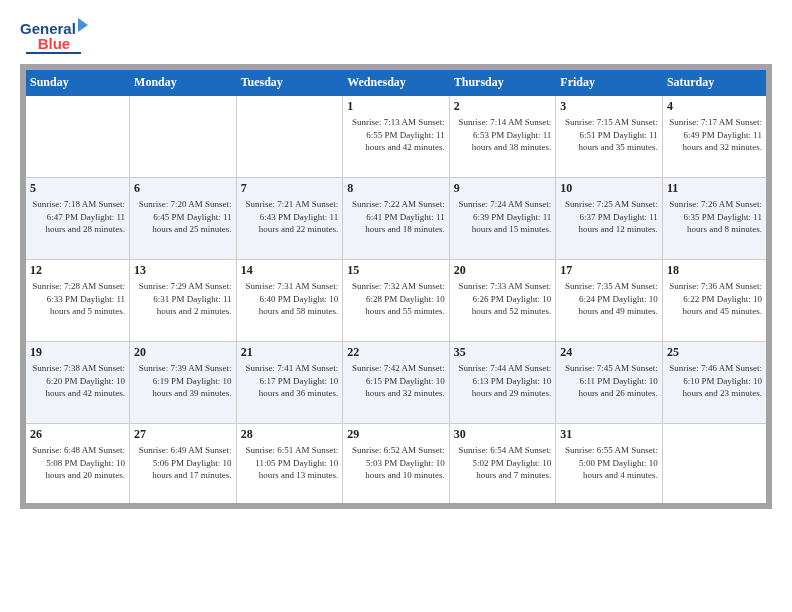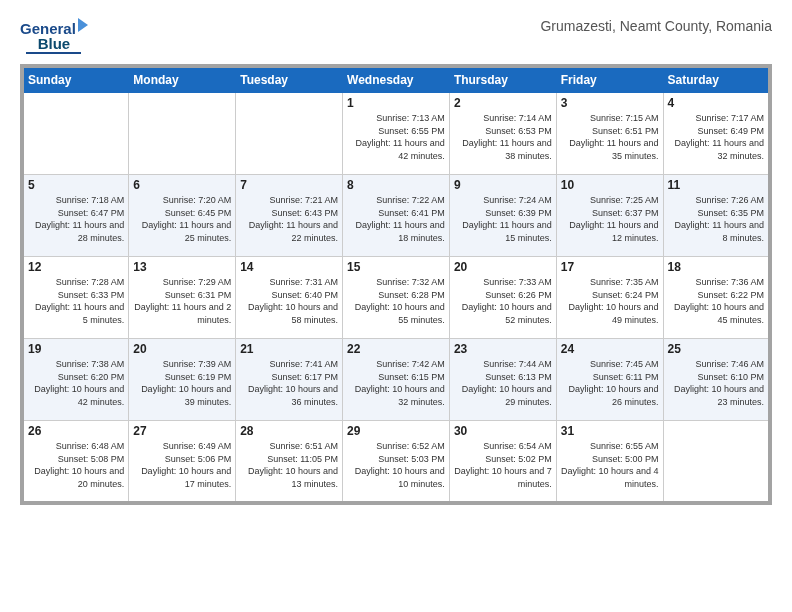--- a/index.html
+++ b/index.html
@@ -30,24 +30,25 @@
       font-size: 36px;
       font-weight: bold;
       color: #1a1a2e;
     }
     .subtitle {
       font-size: 14px;
       color: #555;
     }
     .calendar {
       flex: 1;
-      border: 4px solid #a3a3a3;
+      border: 6px solid #a3a3a3;
       border-collapse: collapse;
       width: 100%;
       table-layout: fixed;
+      font-family: Liberation Serif, serif;
     }
     .calendar th {
       background: #1a6abf;
       color: #fff;
       font-size: 12px;
       font-weight: bold;
       padding: 5px 4px;
       text-align: left;
       border: 1px solid #1a6abf;
     }
@@ -96,21 +97,21 @@
     }
     .logo-text-main {
       font-size: 15px;
       font-weight: 900;
       line-height: 1;
     }
     .logo-text-general {
       color: #1a4a8a;
     }
     .logo-text-blue {
-      color: #0c4a6e;
+      color: #ef4444;
     }
     .logo-underline {
       width: 55px;
       height: 2px;
       background: #1a4a8a;
       margin-top: 1px;
     }
     .chevron-right {
       display: inline-block;
       width: 0;
@@ -131,21 +132,20 @@
       <div class="logo-icon">
         <div class="logo-top">
           <span class="logo-text-main logo-text-general">General</span>
           <span class="chevron-right"></span>
         </div>
         <span class="logo-text-main logo-text-blue">Blue</span>
         <div class="logo-underline"></div>
       </div>
     </div>
     <div class="title-block">
-      <div class="subtitle">Grumazesti, Neamt County, Romania</div>
     </div>
   </div>
 
   <table class="calendar">
     <thead>
       <tr>
         <th>Sunday</th>
         <th>Monday</th>
         <th>Tuesday</th>
         <th>Wednesday</th>
@@ -313,21 +313,21 @@
 and 36 minutes.</div>
           </td>
           <td>
             <span class="day-num">22</span>
             <div class="day-info">Sunrise: 7:42 AM
 Sunset: 6:15 PM
 Daylight: 10 hours
 and 32 minutes.</div>
           </td>
           <td>
-            <span class="day-num">23</span>
+            <span class="day-num">35</span>
             <div class="day-info">Sunrise: 7:44 AM
 Sunset: 6:13 PM
 Daylight: 10 hours
 and 29 minutes.</div>
           </td>
           <td>
             <span class="day-num">24</span>
             <div class="day-info">Sunrise: 7:45 AM
 Sunset: 6:11 PM
 Daylight: 10 hours

